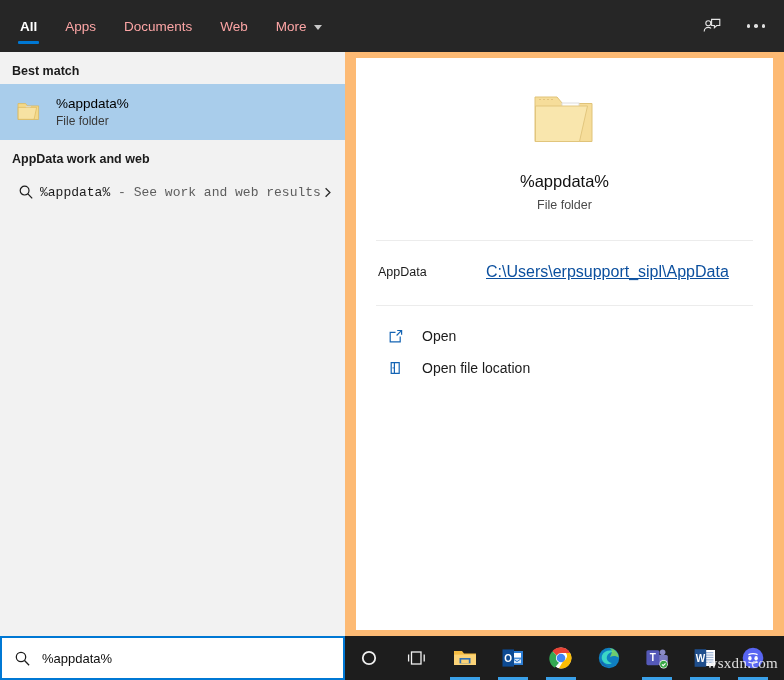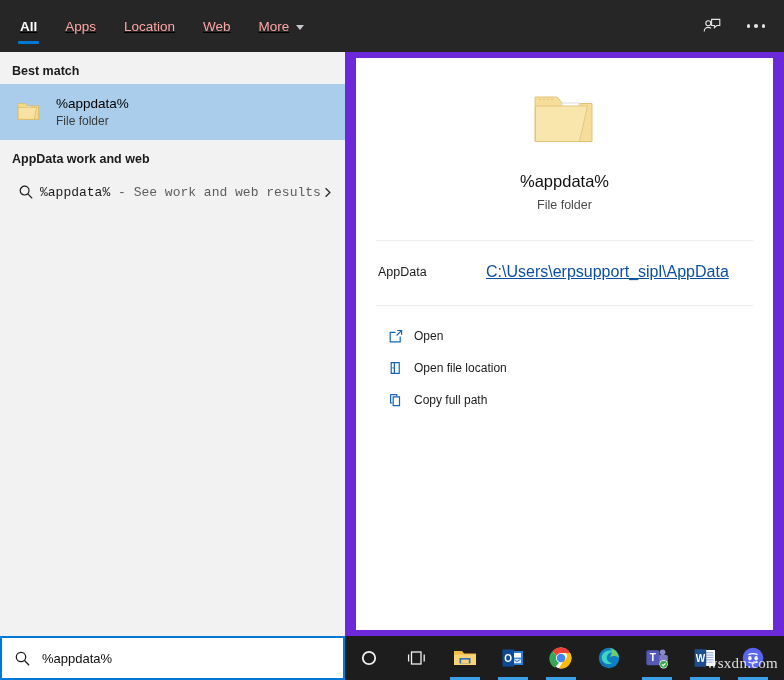--- a/index.html
+++ b/index.html
@@ -8,21 +8,21 @@
     font-family:"Liberation Sans", sans-serif;
     background:#f2f2f2;
     -webkit-font-smoothing:antialiased;
   }
   #app{position:relative;width:784px;height:680px;}
 
   
   .header{
     position:absolute;left:0;top:0;width:784px;height:57px;
     background:#262626;
-    display:flex;align-items:flex-start;text-decoration:underline;
+    display:flex;align-items:flex-start;
   }
   .tabs{display:flex;align-items:flex-start;height:52px;padding-left:6px;}
   .tab{
     position:relative;height:52px;display:flex;align-items:center;
     padding:0 14px;color:#fca5a5;font-size:13.5px;cursor:default;
   }
   .tab.active{color:#ffffff;font-weight:bold;}
   .tab .underline{
     position:absolute;left:12px;right:12px;bottom:8px;height:3px;background:#0078d4;border-radius:1px;
   }
@@ -32,21 +32,21 @@
     border-top:5px solid #c8c8c8;position:relative;top:1px;
   }
   .header-right{
     margin-left:auto;display:flex;align-items:center;height:52px;padding-right:14px;gap:16px;
   }
   .hdr-icon{width:28px;height:28px;display:flex;align-items:center;justify-content:center;color:#e6e6e6;}
   .dots{display:flex;gap:4px;align-items:center;}
   .dots i{width:3.5px;height:3.5px;border-radius:50%;background:#e0e0e0;display:block;}
 
   
-  .body{position:absolute;left:0;top:52px;width:784px;height:584px;background:#6d28d9;}
+  .body{position:absolute;left:0;top:52px;width:784px;height:584px;background:#fdba74;}
 
   
   .results{position:absolute;left:0;top:0;width:345px;height:584px;background:#f2f2f2;}
   .section-label{
     font-size:12.5px;color:#1b1b1b;font-weight:bold;
     padding:12px 0 6px 12px;
   }
   .result-row{
     display:flex;align-items:center;height:56px;padding:0 10px 0 12px;cursor:default;
   }
@@ -73,21 +73,21 @@
   .pv-title{font-size:16.5px;color:#111;margin-top:14px;}
   .pv-sub{font-size:12.5px;color:#4a4a4a;margin-top:7px;}
   .pv-div{height:1px;background:#ececec;margin:28px 20px 0 20px;}
   .loc-row{display:flex;align-items:center;padding:22px 0 0 22px;}
   .loc-label{font-size:12.5px;color:#1b1b1b;width:108px;}
   .loc-value{font-size:16px;color:#0b4f9e;text-decoration:underline;cursor:pointer;}
   .pv-div2{height:1px;background:#ececec;margin:24px 20px 0 20px;}
   .actions{padding-top:14px;}
   .action{display:flex;align-items:center;height:32px;padding-left:28px;cursor:default;}
   .act-ico{width:24px;min-width:24px;display:flex;align-items:center;justify-content:center;color:#1464b4;}
-  .act-label{font-size:12px;color:#1b1b1b;margin-left:6px;}
+  .act-label{font-size:14px;color:#1b1b1b;margin-left:14px;}
 
   
   .taskbar{position:absolute;left:0;top:636px;width:784px;height:44px;background:#1d1d1d;}
   .searchbox{
     position:absolute;left:0;top:0;width:345px;height:44px;background:#ffffff;
     border:2px solid #0078d4;box-sizing:border-box;display:flex;align-items:center;
   }
   .sb-ico{width:40px;min-width:40px;display:flex;align-items:center;justify-content:center;color:#1b1b1b;}
   .sb-text{font-size:13px;color:#0e0e0e;}
   .tb-items{position:absolute;left:345px;top:0;right:0;height:44px;display:flex;align-items:center;}
@@ -106,21 +106,21 @@
   <div class="header">
     <div class="tabs">
       <div class="tab active">
         <span>All</span>
         <span class="underline"></span>
       </div>
       <div class="tab">
         <span>Apps</span>
       </div>
       <div class="tab">
-        <span>Location</span>
+        <span>Documents</span>
       </div>
       <div class="tab">
         <span>Web</span>
       </div>
       <div class="tab">
         <span>More</span>
         <span class="caret"></span>
       </div>
     </div>
 
@@ -229,30 +229,20 @@
         <div class="action">
           <div class="act-ico">
             <svg width="16" height="16" viewBox="0 0 16 16" fill="none" stroke="#1464b4" stroke-width="1.2">
               <path d="M3.2 2.6h8v10.8h-8z"></path>
                 <path d="M6.4 2.6v10.8"></path>
                 <path d="M4.6 7.8h1.1"></path>
             </svg>
           </div>
           <div class="act-label">Open file location</div>
         </div>
-        <div class="action">
-          <div class="act-ico">
-            <svg width="16" height="16" viewBox="0 0 16 16" fill="none" stroke="#1464b4" stroke-width="1.2">
-              <path d="M2.6 2.6h6.2v1.8"></path>
-                <path d="M2.6 2.6v8.4h1.9"></path>
-              <path d="M5.2 4.8h6.3v8.8H5.2z"></path>
-            </svg>
-          </div>
-          <div class="act-label">Copy full path</div>
-        </div>
       </div>
     </div>
   </div>
 
   <div class="taskbar">
 
     <div class="searchbox">
       <div class="sb-ico">
         <svg width="17" height="17" viewBox="0 0 17 17" fill="none" stroke="#1b1b1b" stroke-width="1.25">
           <circle cx="7" cy="7" r="4.7"></circle>

